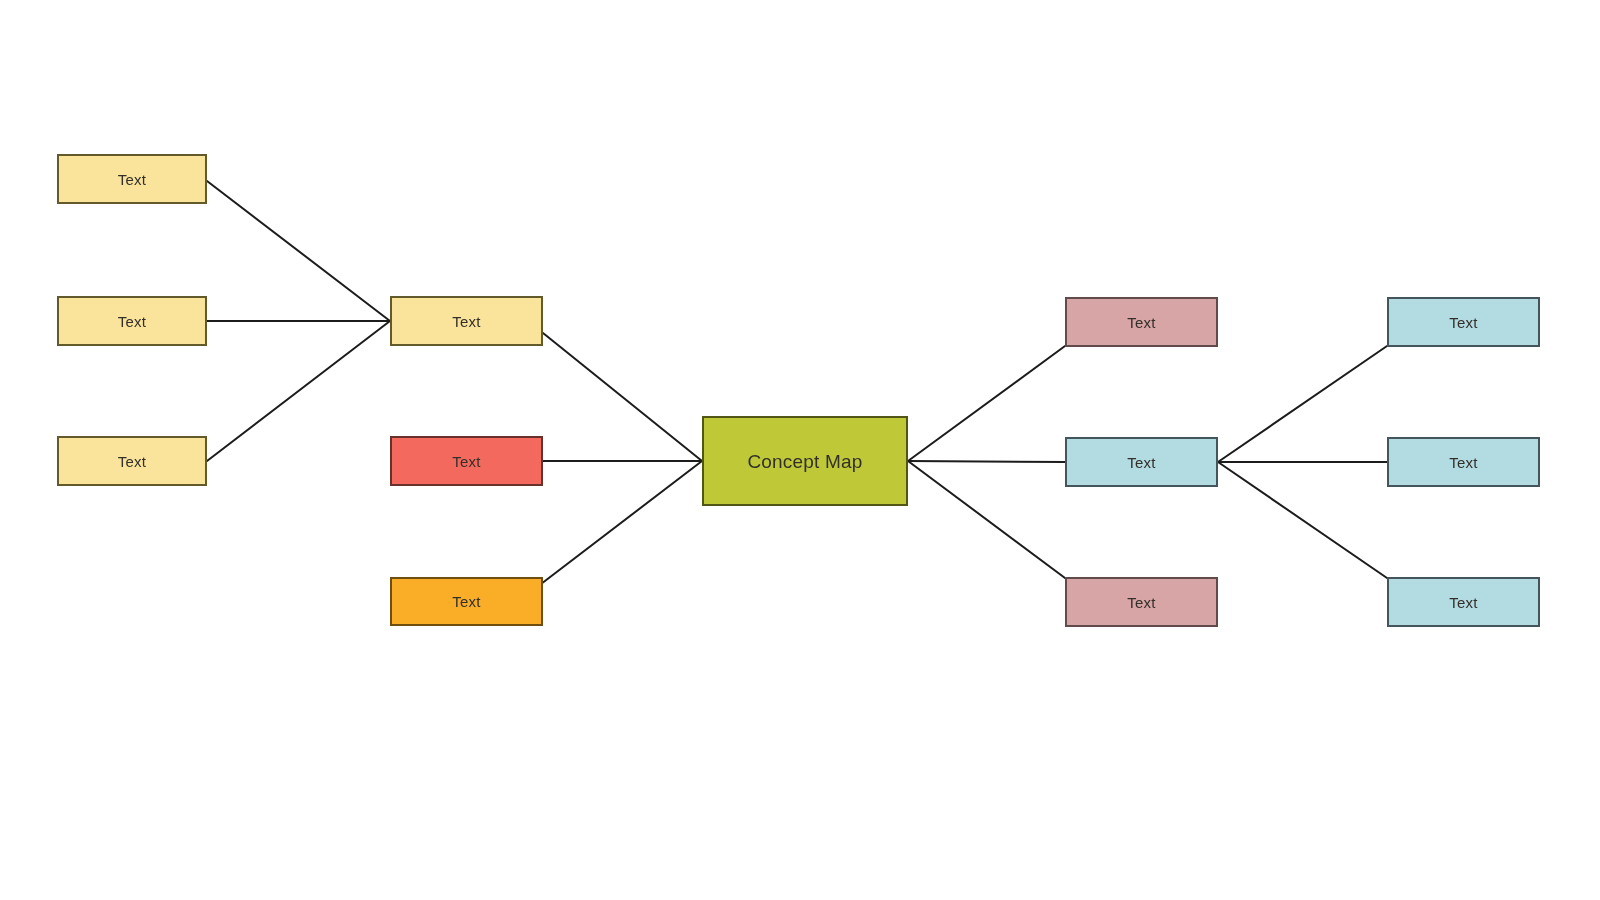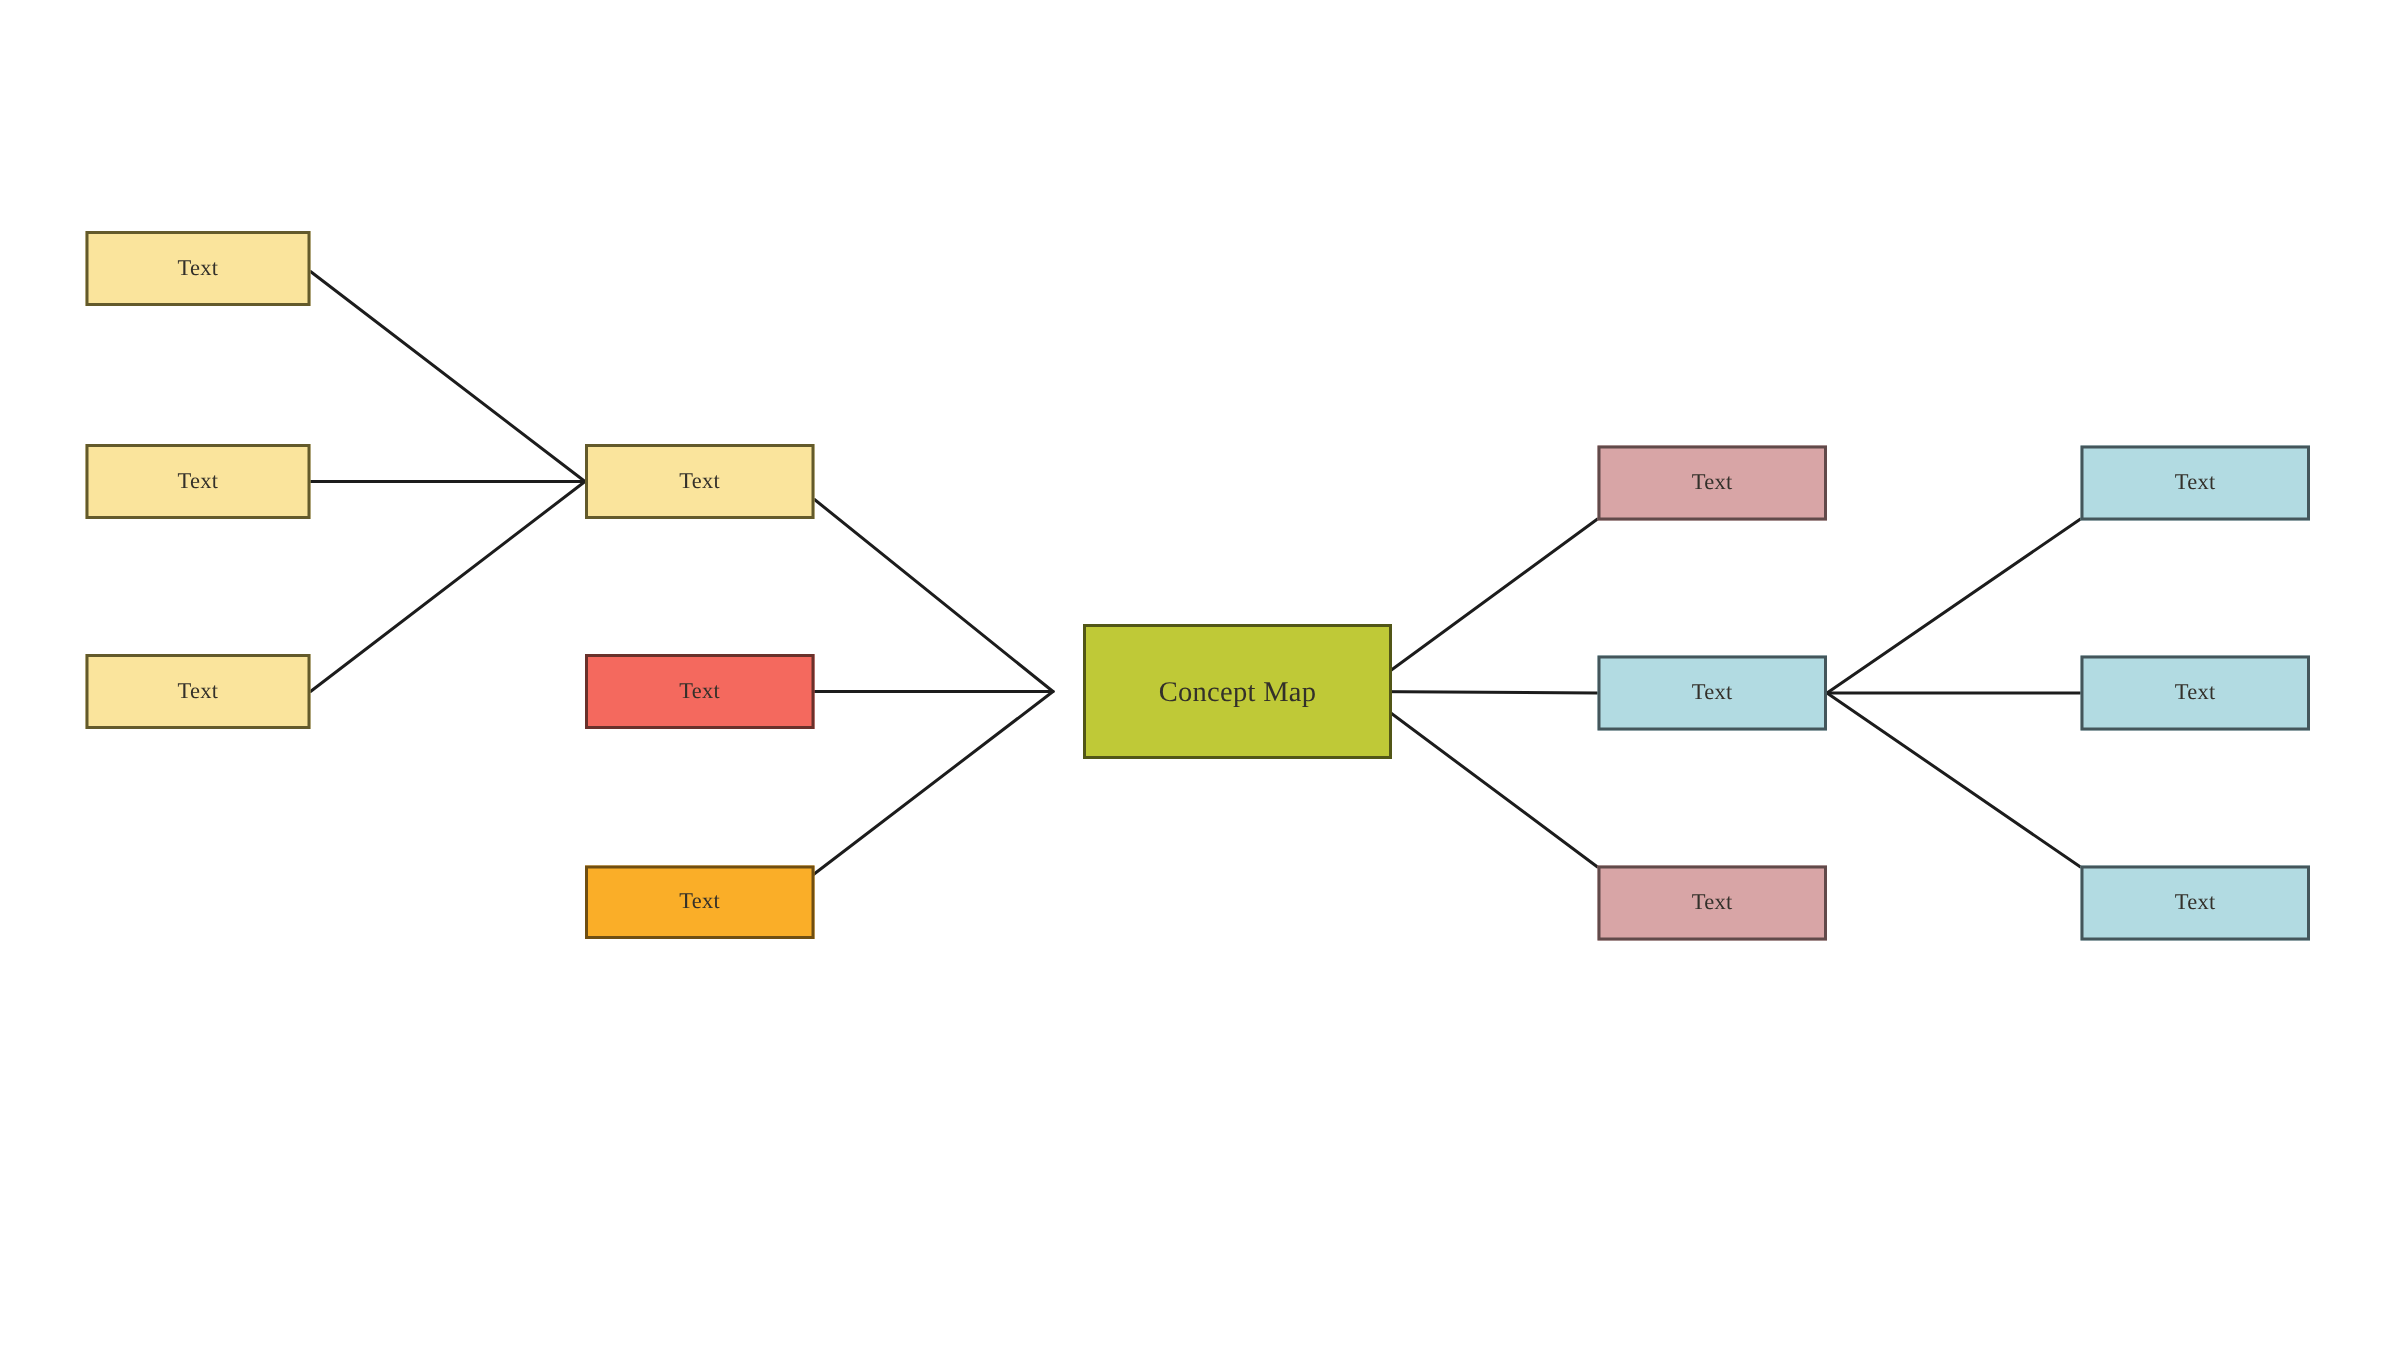--- a/index.html
+++ b/index.html
@@ -37,21 +37,20 @@
     display: flex;
     align-items: center;
     justify-content: center;
     cursor: default;
   }
   .node-label {
     color: #33302a;
     line-height: 1;
     white-space: nowrap;
     letter-spacing: 0.2px;
-    font-family: Liberation Serif, serif;
   }
 </style>
 </head>
 <body>
 
 <div class="canvas">
   <svg class="edges-layer" id="edges-layer" width="1600" height="900" viewBox="0 0 1600 900" xmlns="http://www.w3.org/2000/svg">
       <line x1="207" y1="181" x2="390" y2="321" stroke="#1c1c1c" stroke-width="2" stroke-linecap="round"></line>
       <line x1="207" y1="321" x2="390" y2="321" stroke="#1c1c1c" stroke-width="2" stroke-linecap="round"></line>
       <line x1="207" y1="461" x2="390" y2="321" stroke="#1c1c1c" stroke-width="2" stroke-linecap="round"></line>
@@ -77,21 +76,21 @@
       </div>
       <div class="node" style="left: 390px; top: 296px; width: 153px; height: 50px; background: rgb(250, 228, 156); border-color: rgb(99, 90, 43);">
         <span class="node-label" style="font-size: 15px; color: rgb(51, 48, 42);">Text</span>
       </div>
       <div class="node" style="left: 390px; top: 436px; width: 153px; height: 50px; background: rgb(244, 105, 94); border-color: rgb(105, 49, 43);">
         <span class="node-label" style="font-size: 15px; color: rgb(51, 48, 42);">Text</span>
       </div>
       <div class="node" style="left: 390px; top: 577px; width: 153px; height: 49px; background: rgb(250, 174, 40); border-color: rgb(111, 78, 18);">
         <span class="node-label" style="font-size: 15px; color: rgb(51, 48, 42);">Text</span>
       </div>
-      <div class="node" style="left: 722px; top: 416px; width: 206px; height: 90px; background: rgb(191, 201, 55); border-color: rgb(81, 86, 23);">
+      <div class="node" style="left: 702px; top: 416px; width: 206px; height: 90px; background: rgb(191, 201, 55); border-color: rgb(81, 86, 23);">
         <span class="node-label" style="font-size: 19px; color: rgb(51, 48, 42);">Concept Map</span>
       </div>
       <div class="node" style="left: 1065px; top: 297px; width: 153px; height: 50px; background: rgb(216, 165, 166); border-color: rgb(97, 74, 74);">
         <span class="node-label" style="font-size: 15px; color: rgb(51, 48, 42);">Text</span>
       </div>
       <div class="node" style="left: 1065px; top: 437px; width: 153px; height: 50px; background: rgb(178, 219, 226); border-color: rgb(68, 86, 91);">
         <span class="node-label" style="font-size: 15px; color: rgb(51, 48, 42);">Text</span>
       </div>
       <div class="node" style="left: 1065px; top: 577px; width: 153px; height: 50px; background: rgb(216, 165, 166); border-color: rgb(97, 74, 74);">
         <span class="node-label" style="font-size: 15px; color: rgb(51, 48, 42);">Text</span>

